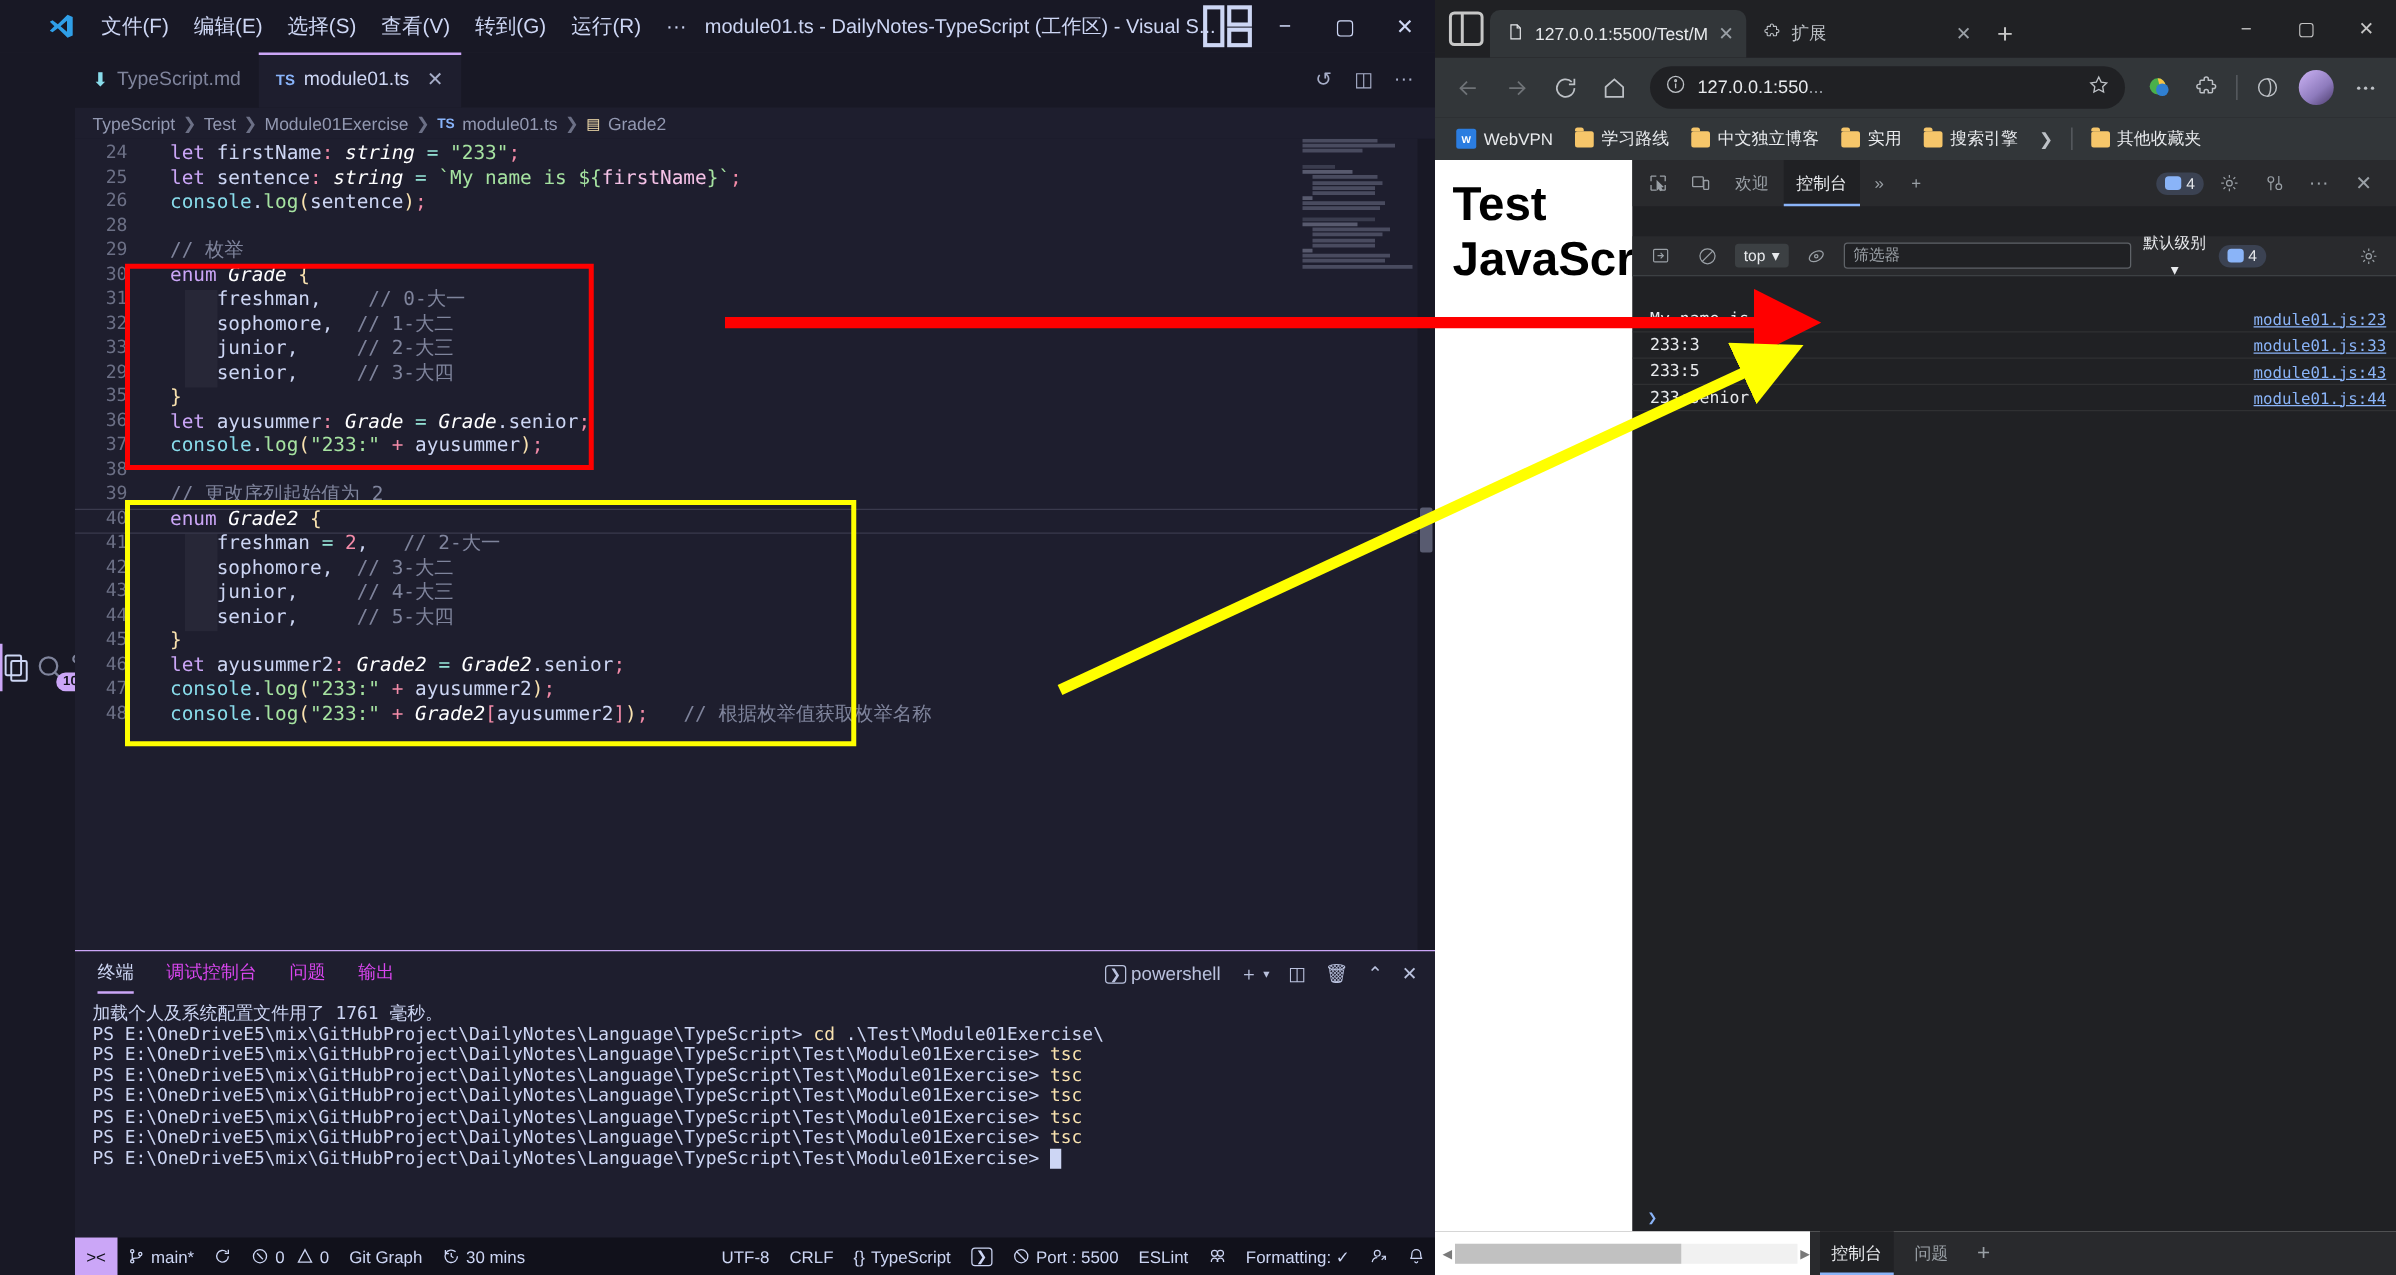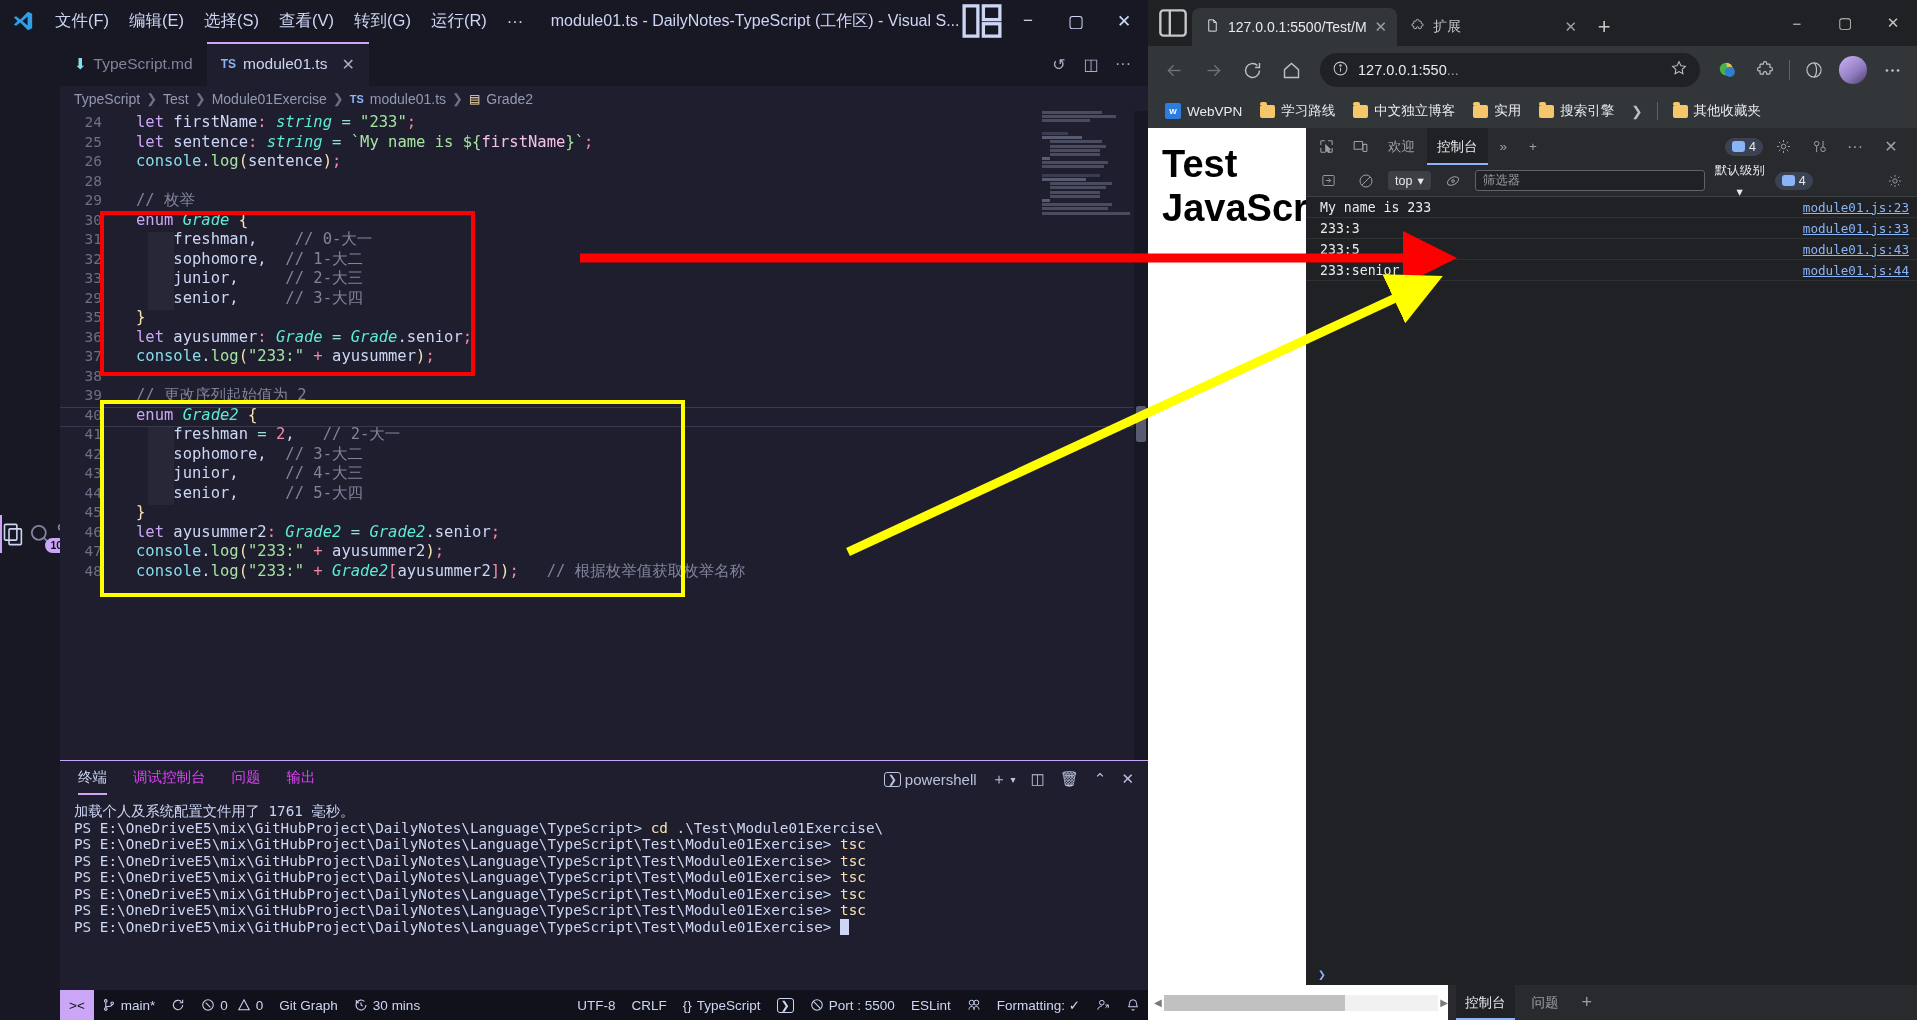--- a/index.html
+++ b/index.html
@@ -7,21 +7,21 @@
     width: 1917px; height: 1020px;
     background: #1e1e2e;
     font-family: "Liberation Sans", sans-serif;
     overflow: hidden;
   }
   .root { position: relative; width: 1917px; height: 1020px; display: flex; }
 
   
   .vscode { width: 1148px; height: 1020px; background: #1e1e2e; display: flex; flex-direction: column; position: relative; }
 
-  .vs-titlebar { height: 42px; background: #181825; display: flex; align-items: center; flex-shrink: 0; }
+  .vs-titlebar { height: 42px; background: #181825; display: flex; align-items: center; flex-shrink: 0; padding-left: 26px; }
   .vs-logo { width: 46px; display: flex; align-items: center; justify-content: center; }
   .vs-logo svg { width: 22px; height: 22px; }
   .vs-menu { display: flex; align-items: center; gap: 2px; }
   .vs-menu-item { color: #cdd6f4; font-size: 16.5px; padding: 4px 9px; border-radius: 3px; white-space: nowrap; }
   .vs-title { flex: 1; text-align: center; color: #cdd6f4; font-size: 16px; padding-right: 170px; white-space: nowrap; overflow: hidden; }
   .vs-wincontrols { position: absolute; right: 0; top: 0; height: 42px; display: flex; align-items: center; }
   .vs-wc { width: 48px; height: 42px; display: flex; align-items: center; justify-content: center; color: #cdd6f4; font-size: 17px; }
   .vs-layout-ico { width: 44px; height: 42px; display:flex; align-items:center; justify-content:center; }
 
   .vs-body { flex: 1; display: flex; min-height: 0; }
@@ -51,21 +51,21 @@
   .bc-sep { color: #6c7086; font-size: 13px; }
   .bc-ts { color: #89b4fa; font-weight: bold; font-size: 11px; }
   .bc-enum { color: #f9e2af; font-size: 12px; }
 
   .codearea { flex: 1; position: relative; overflow: hidden; background: #1e1e2e; min-height: 0; }
   .codelines { font-family: "DejaVu Sans Mono", monospace; font-size: 15.5px; line-height: 19.5px; padding-top: 2px; }
   .cl { display: flex; height: 19.5px; white-space: pre; }
   .ln { width: 64px; text-align: right; padding-right: 22px; color: #6c7086; flex-shrink: 0; font-size: 14.5px; }
   .code { padding-left: 12px; }
   .k  { color: #cba6f7; }        
-  .ty { color: #5eead4; font-style: italic; } 
+  .ty { color: #ffffff; font-style: italic; } 
   .st { color: #a6e3a1; }        
   .fn { color: #a6e3a1; }        
   .ob { color: #89dceb; }        
   .cm { color: #7f849c; }        
   .nu { color: #f38ba8; }        
   .pa { color: #f9e2af; }        
   .op { color: #94e2d5; }        
   .pl { color: #cdd6f4; }        
   .vr { color: #f5c2e7; }
 
@@ -127,21 +127,21 @@
   .bm .folder { width: 15px; height: 13px; background: #f6c66a; border-radius: 2px; position: relative; }
   .bm .folder::before { content:''; position:absolute; left:0; top:-3px; width:7px; height:3px; background:#f6c66a; border-radius:2px 2px 0 0; }
   .bm-webvpn-ico { width: 16px; height: 16px; background: #2b7de0; border-radius: 2px; display:flex; align-items:center; justify-content:center; color:#fff; font-size:8px; font-weight:bold; }
   .bm-chev { color: #bdc1c6; padding: 0 6px; }
   .bm-sep { width: 1px; height: 18px; background: #5f6368; margin: 0 4px; }
 
   .br-content { flex: 1; display: flex; min-height: 0; }
   .page-view { width: 158px; background: #ffffff; padding: 14px 10px 0 14px; overflow: hidden; flex-shrink: 0; }
   .page-h1 { font-size: 38px; font-weight: bold; color: #000; line-height: 1.16; font-family: "Liberation Sans", sans-serif; }
 
-  .devtools { flex: 1; background: #202124; display: flex; flex-direction: column; min-width: 0; }
+  .devtools { flex: 1; background: #202124; display: flex; flex-direction: column; min-width: 0; gap: 24px; }
   .dt-tabs { height: 37px; background: #292a2d; display: flex; align-items: center; gap: 2px; padding: 0 4px; flex-shrink: 0; position: relative; }
   .dt-ico { width: 32px; height: 30px; display: flex; align-items: center; justify-content: center; color: #9aa0a6; }
   .dt-tab { padding: 0 10px; height: 37px; display: flex; align-items: center; font-size: 13.5px; color: #9aa0a6; position: relative; }
   .dt-tab.active { color: #e8eaed; background: #202124; }
   .dt-tab.active::after { content:''; position:absolute; left:0; right:0; bottom:0; height:2px; background:#8ab4f8; }
   .dt-right { margin-left: auto; display: flex; align-items: center; gap: 4px; padding-right: 6px; }
   .dt-badge { display: flex; align-items: center; gap: 4px; background: #3b4252; padding: 2px 7px; border-radius: 10px; color: #e8eaed; font-size: 12.5px; }
   .dt-badge .bub { width: 13px; height: 11px; background: #8ab4f8; border-radius: 3px; }
 
   .dt-toolbar { height: 32px; background: #292a2d; display: flex; align-items: center; gap: 6px; padding: 0 6px; flex-shrink: 0; border-bottom:1px solid #3c4043; }

